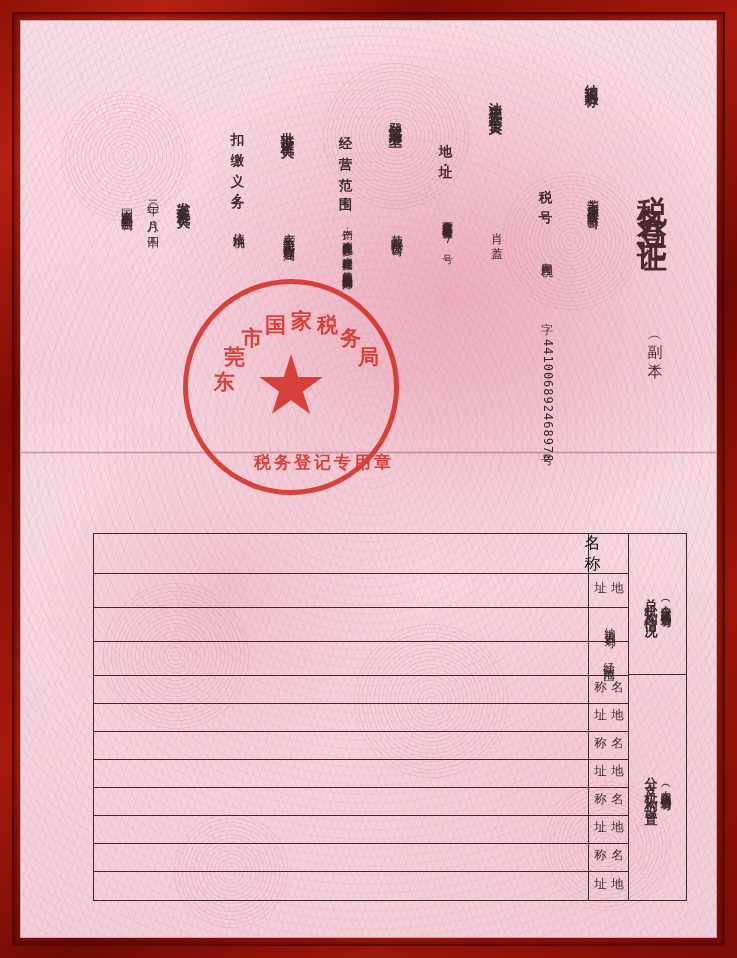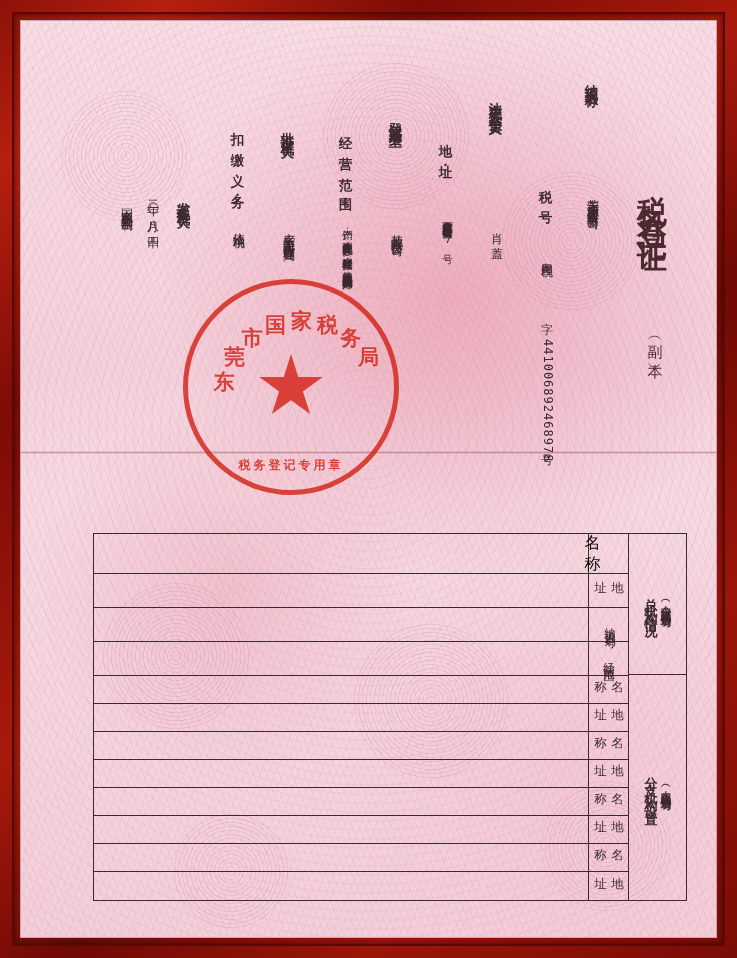--- a/index.html
+++ b/index.html
@@ -168,22 +168,22 @@
     left: 50%; top: 50%;
     font-size: 21px;
     font-weight: bold;
     color: #d32418;
     transform-origin: 0 0;
   }
   #seal-bottom-text {
     position: absolute;
     left: 0; right: 0;
     bottom: 16px;
-    text-align: center;
-    font-size: 12px;
+    text-align: right;
+    font-size: 17px;
     font-weight: bold;
     letter-spacing: 3px;
     color: #d32418;
     font-family: Liberation Mono, monospace;
   }
 
   
   #branch-table {
     position: absolute;
     left: 72px;

